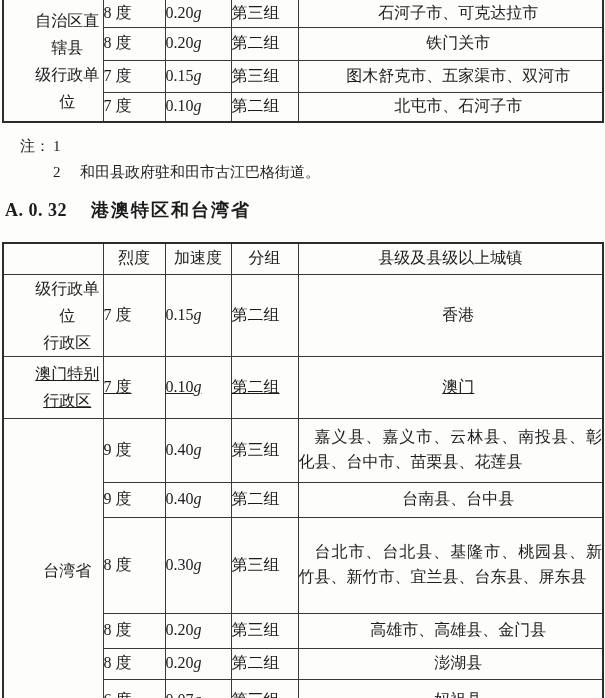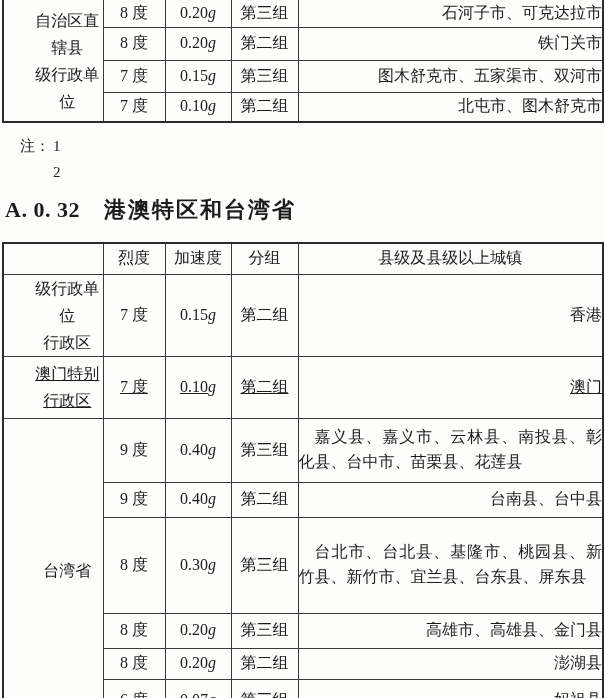--- a/index.html
+++ b/index.html
@@ -30,23 +30,23 @@
   
   table.tbl1 { border-top: none; }
   table.tbl1 tr:first-child td { border-top: none; }
 
   col.c1 { width: 100px; }
   col.c2 { width: 62px; }
   col.c3 { width: 66px; }
   col.c4 { width: 67px; }
   col.c5 { width: 305px; }
 
-  td.c-center { text-align: center; }
+  td.c-center { text-align: left; }
   td.c-cities {
-    text-align: right;
+    text-align: center;
     padding-left: 10px;
     padding-right: 9px;
     text-indent: 16px;
   }
   td.just { text-align: justify; line-height: 32px; }
   .gi { font-style: italic; font-family: "Liberation Serif", serif; }
 
   .label-line { text-align: center; line-height: 27px; margin-left: 28px; }
 
   
@@ -73,21 +73,21 @@
     padding-left: 20px;
     font-size: 15px;
   }
   .note-line { display: flex; line-height: 26px; }
   .note-label { width: 33px; flex: 0 0 33px; }
   .note-num { width: 27px; flex: 0 0 27px; }
   .note-text { flex: 1; }
 
   .heading {
     margin: 13px 0 0 5px;
-    font-size: 22px;
+    font-size: 18px;
     font-weight: bold;
     line-height: 24px;
     letter-spacing: 0.5px;
   }
   .heading .h-num { margin-right: 24px; }
   .heading .h-title { letter-spacing: 2px; }
 
   .tbl2-wrap { margin-top: 20px; }
 </style>
 </head>
@@ -123,33 +123,34 @@
       <tr class="t1r3">
         <td class="c-center">7 度</td>
         <td class="c-center"><span>0.15</span><span class="gi">g</span></td>
         <td class="c-center">第三组</td>
         <td class="c-cities">图木舒克市、五家渠市、双河市</td>
       </tr>
       <tr class="t1r4">
         <td class="c-center">7 度</td>
         <td class="c-center"><span>0.10</span><span class="gi">g</span></td>
         <td class="c-center">第二组</td>
-        <td class="c-cities">北屯市、图木舒克市</td>
+        <td class="c-cities">北屯市、石河子市</td>
       </tr>
     </tbody>
   </table>
 
   <div class="notes">
     <div class="note-line">
       <span class="note-label">注：</span>
       <span class="note-num">1</span>
     </div>
     <div class="note-line">
       <span class="note-label"></span>
       <span class="note-num">2</span>
+      <span class="note-text">和田县政府驻和田市古江巴格街道。</span>
     </div>
   </div>
 
   <div class="heading">
     <span class="h-num">A. 0. 32</span><span class="h-title">港澳特区和台湾省</span>
   </div>
 
   <div class="tbl2-wrap">
     <table class="tbl tbl2">
       <colgroup>

